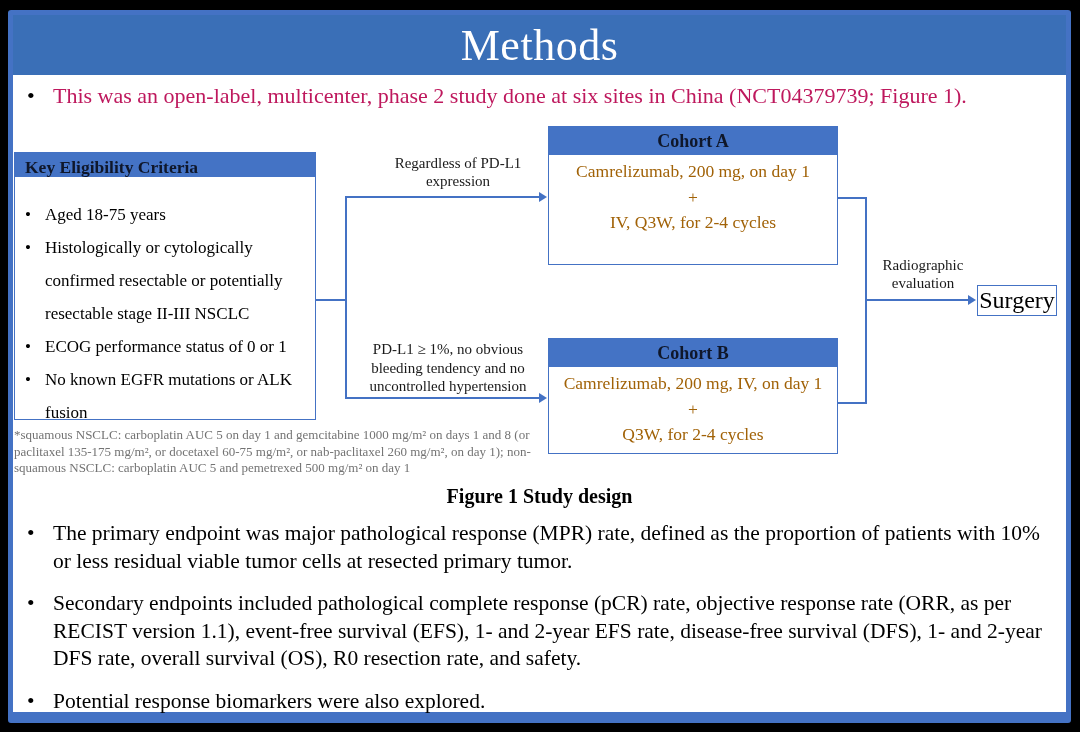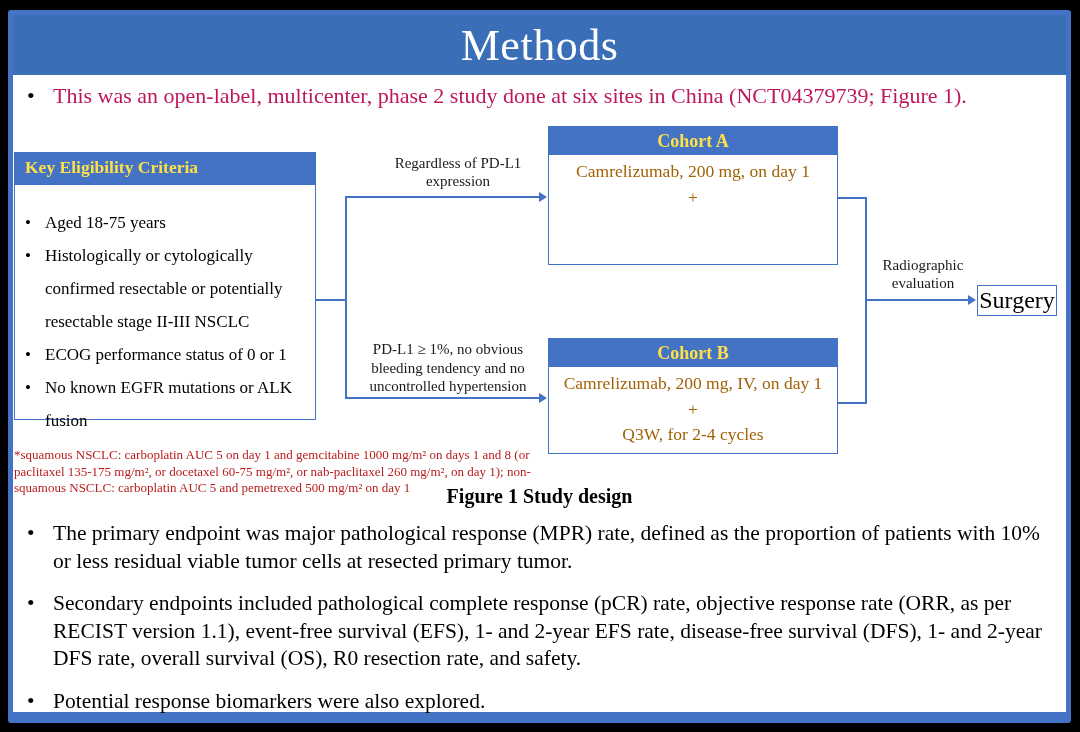--- a/index.html
+++ b/index.html
@@ -32,25 +32,25 @@
   }
   .bottom-bullets{position:absolute;left:6px;right:12px;top:505px;}
   .bottom-bullets .bullet{font-size:21.5px;line-height:27.5px;margin-bottom:15px;color:#000;}
   
   .diagram{position:absolute;inset:0;}
   .dbox{
     position:absolute;box-sizing:border-box;background:#fff;
     border:1.5px solid #4472C4;
   }
   .dbox .hd{
-    background:#4473C5;color:#fde047;font-weight:bold;text-align:center;
+    background:#4473C5;color:#0f172a;font-weight:bold;text-align:center;
     font-size:18px;
   }
   .elig{left:1px;top:137px;width:302px;height:268px;}
-  .elig .hd{height:32px;line-height:28px;text-align:left;padding-left:10px;font-size:17.5px;}
+  .elig .hd{height:24px;line-height:28px;text-align:left;padding-left:10px;font-size:17.5px;}
   .elig ul{list-style:none;margin:0;padding:21px 6px 0 0;}
   .elig li{
     position:relative;padding-left:30px;font-size:17px;line-height:33px;color:#000;
   }
   .elig li::before{content:"\2022";position:absolute;left:10px;top:0;}
   .cohort{left:535px;width:290px;}
   .cohort-a{top:111px;height:139px;}
   .cohort-b{top:323px;height:116px;}
   .cohort .hd{height:28px;line-height:28px;}
   .cohort .body{padding-top:4px;text-align:center;}
@@ -65,22 +65,22 @@
     border-top:5px solid transparent;border-bottom:5px solid transparent;
     border-left:8px solid #4472C4;
   }
   .dlabel{
     position:absolute;text-align:center;color:#1a1a1a;font-size:15px;line-height:17.5px;
   }
   .lbl-top{left:355px;top:140px;width:180px;}
   .lbl-bottom{left:337px;top:325px;width:196px;line-height:18.5px;}
   .lbl-radio{left:858px;top:242px;width:104px;}
   .footnote{
-    position:absolute;left:1px;top:432px;width:530px;
-    font-size:13px;line-height:16.5px;color:#b91c1c;
+    position:absolute;left:1px;top:412px;width:530px;
+    font-size:13px;line-height:16.5px;color:#737373;
   }
   .caption{
     position:absolute;left:0;top:470px;width:100%;text-align:center;
     font-size:20px;font-weight:bold;color:#000;
   }
 </style>
 </head>
 <body>
 
 <div class="slide">
@@ -101,20 +101,21 @@
         <li>ECOG performance status of 0 or 1</li>
         <li>No known EGFR mutations or ALK fusion</li>
       </ul>
     </div>
 
     <div class="dbox cohort cohort-a">
       <div class="hd">Cohort A</div>
       <div class="body">
         <div class="line">Camrelizumab, 200 mg, on day 1</div>
         <div class="line">+</div>
+        <div class="line">IV, Q3W, for 2-4 cycles</div>
       </div>
     </div>
 
     <div class="dbox cohort cohort-b">
       <div class="hd">Cohort B</div>
       <div class="body">
         <div class="line">Camrelizumab, 200 mg, IV, on day 1</div>
         <div class="line">+</div>
         <div class="line">Q3W, for 2-4 cycles</div>
       </div>

